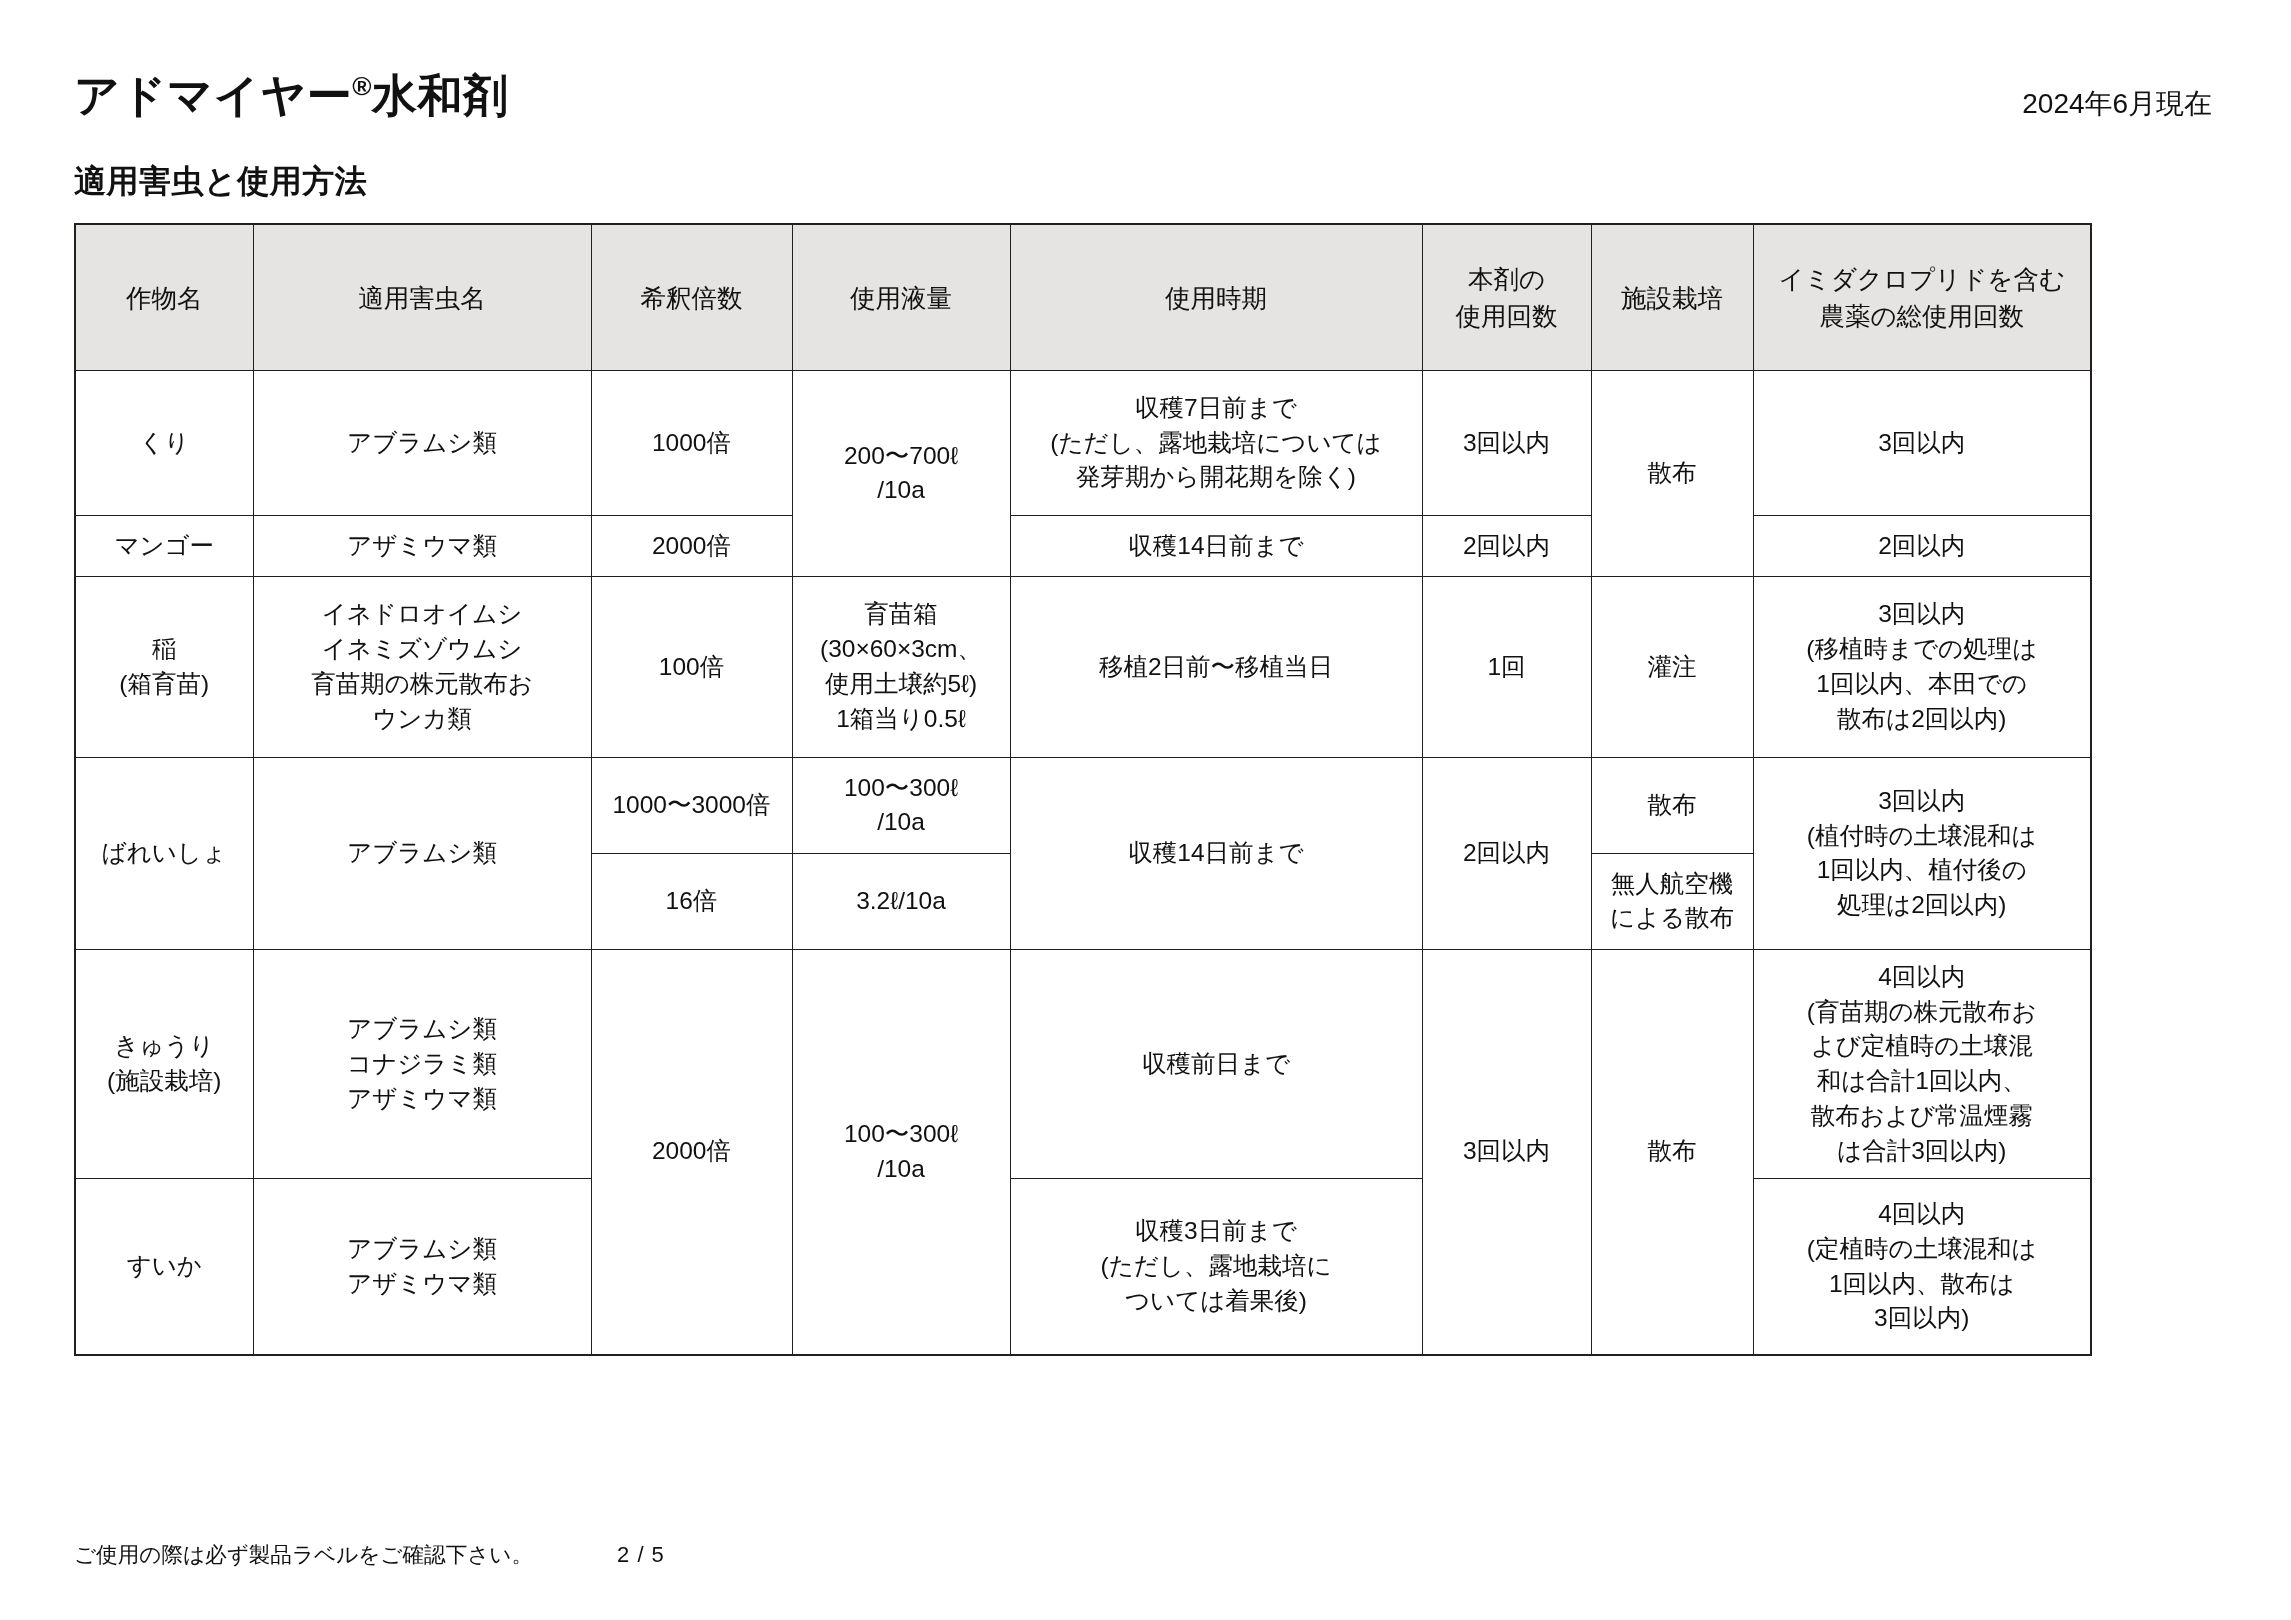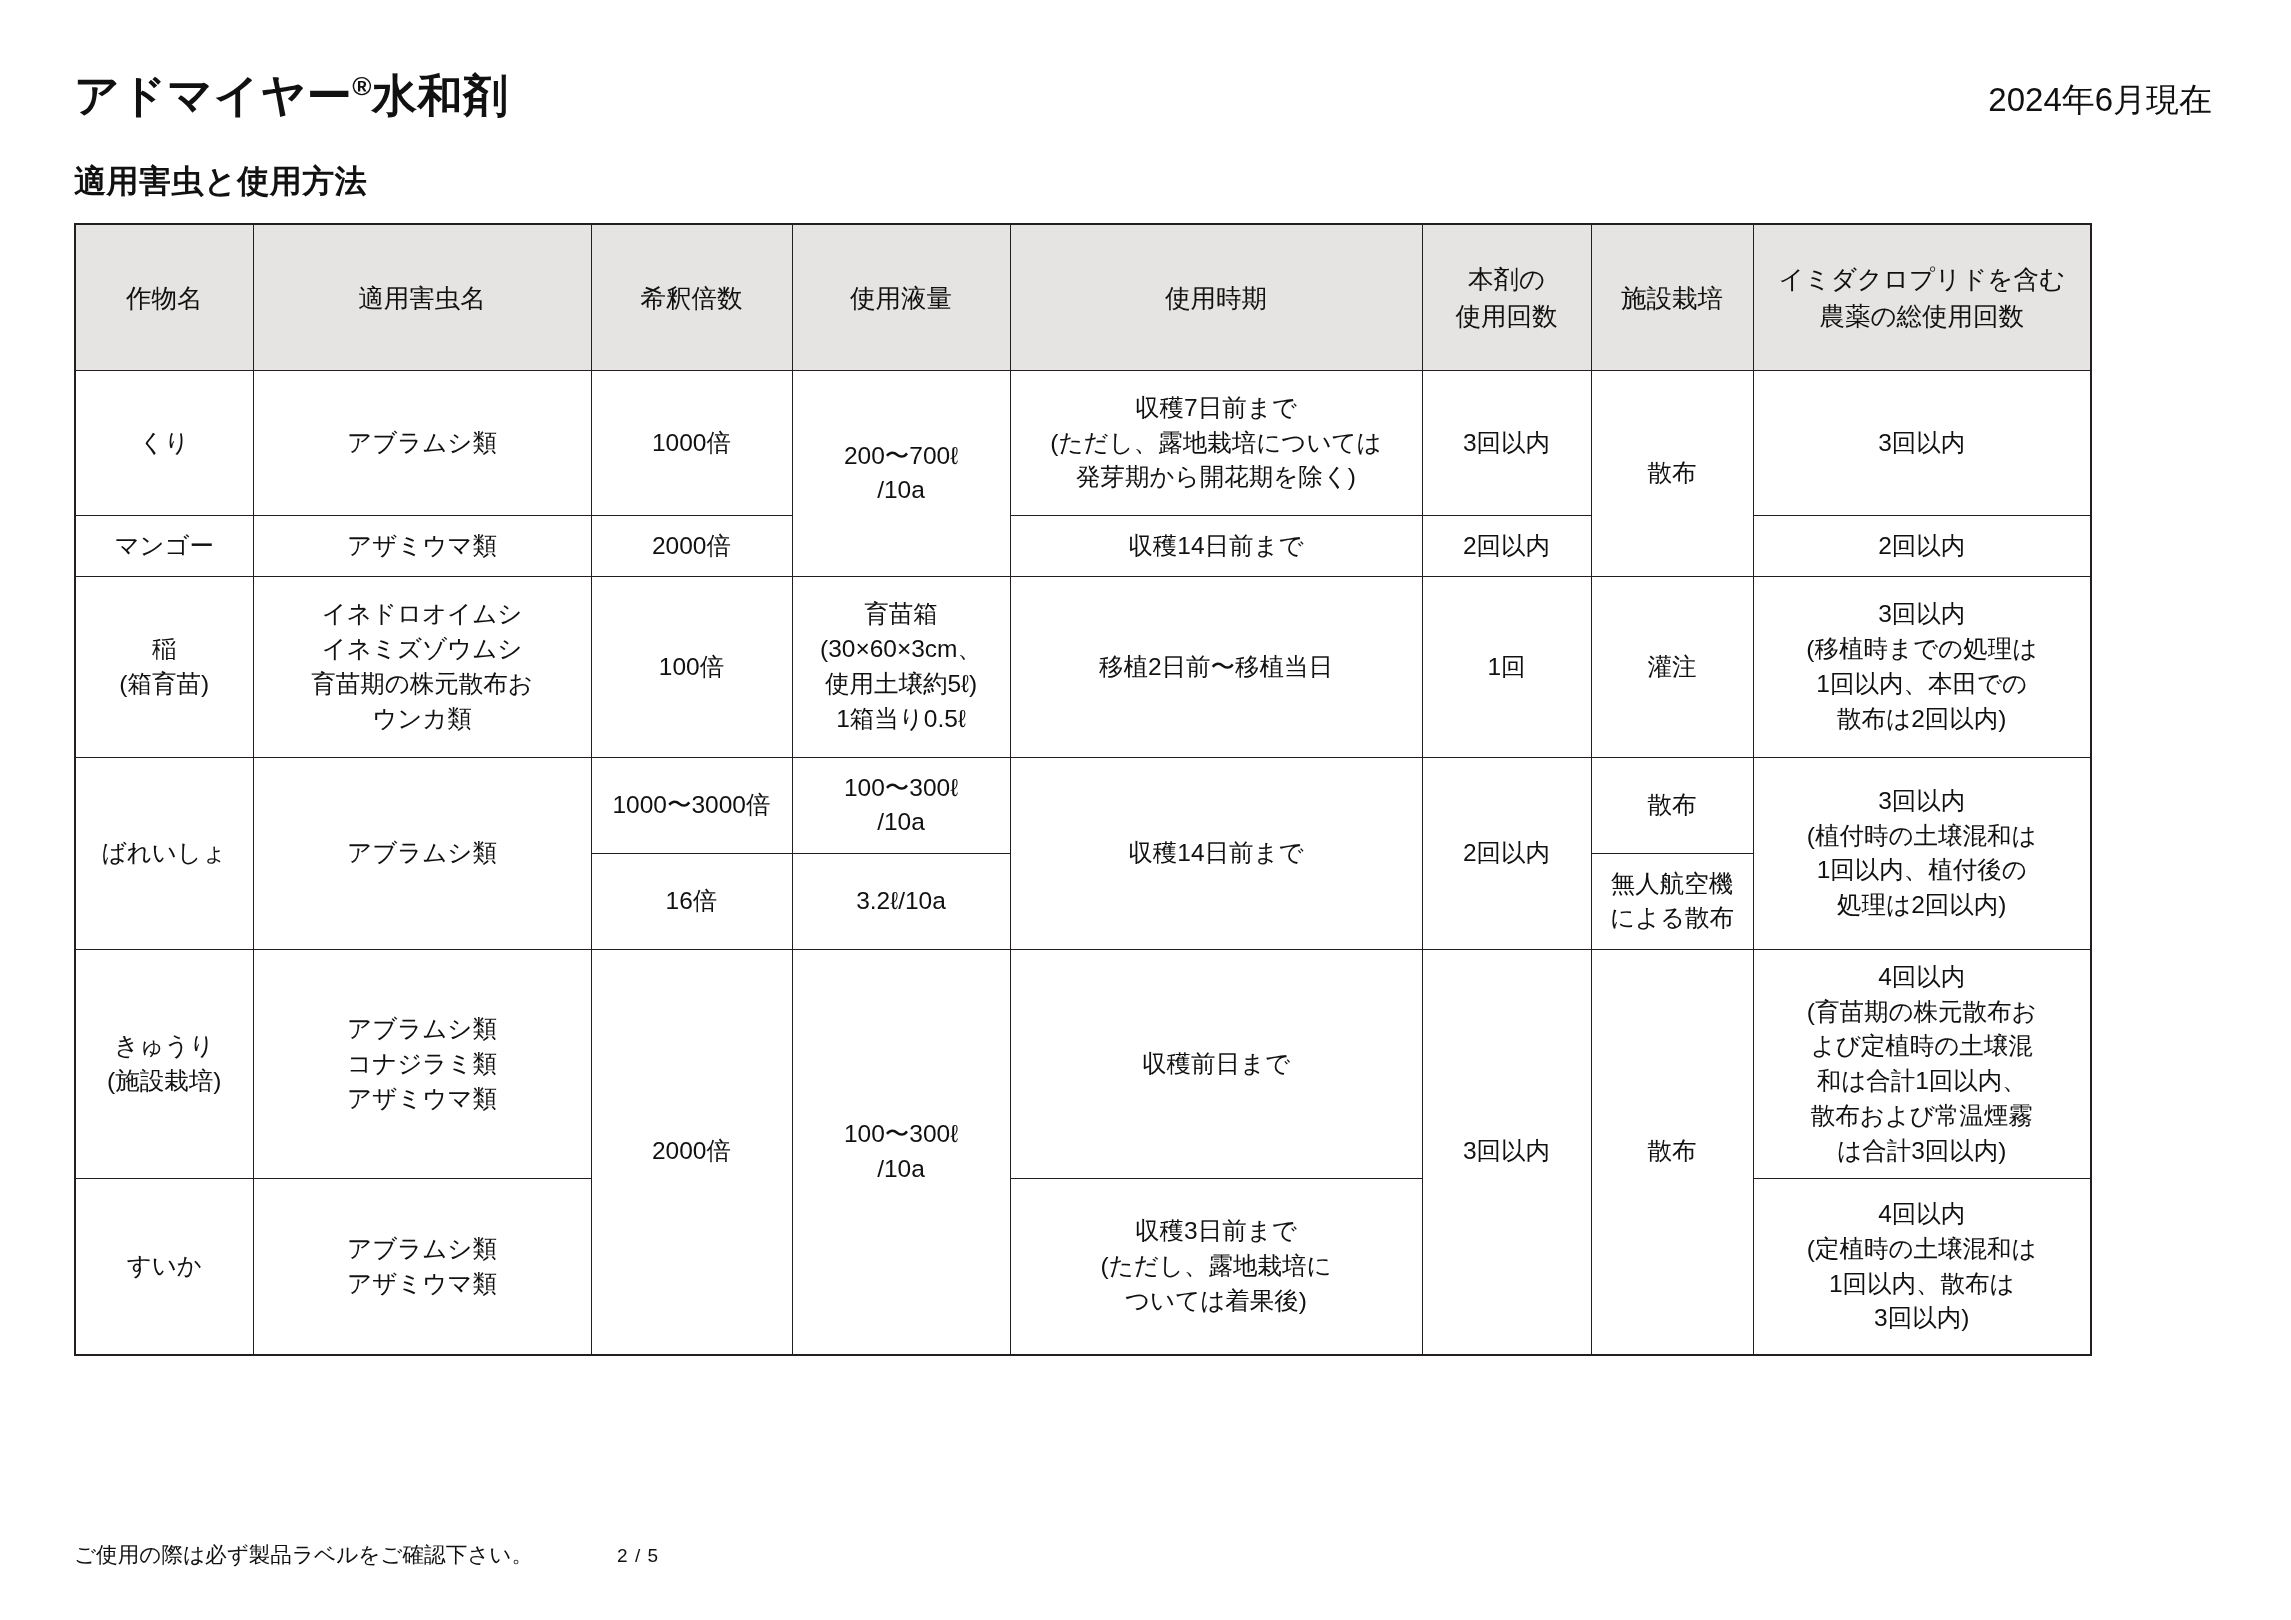--- a/index.html
+++ b/index.html
@@ -33,21 +33,21 @@
     font-weight: bold;
     letter-spacing: 0.5px;
     line-height: 1.2;
   }
   .doc-title sup {
     font-size: 0.58em;
     vertical-align: super;
     font-weight: bold;
   }
   .doc-date {
-    font-size: 33px;
+    font-size: 28px;
     font-weight: normal;
     padding-right: 5.9px;
     margin-left: 32px;
   }
   .section-title {
     font-size: 32px;
     font-weight: bold;
     margin-top: 37px;
     margin-bottom: 19.6px;
     letter-spacing: 0.5px;
@@ -79,21 +79,21 @@
     right: 74px;
     bottom: 51px;
     display: flex;
     align-items: baseline;
     justify-content: space-between;
     font-size: 21.6px;
   }
   .footer-left span { margin-right: 51px; }
   .footer-right { display: flex; align-items: baseline; justify-content: space-between; }
   .footer-note { margin-right: 84px; }
-  .page-num { font-size: 19px; letter-spacing: 1px; margin-top: 48px; }
+  .page-num { font-size: 22px; letter-spacing: 1px; margin-top: 48px; }
   .cell-lines { display: block; }
 </style>
 </head>
 <body>
 
 <div class="page">
 
   <div class="header-row">
     <div class="doc-title"><span>アドマイヤー</span><sup>®</sup><span>水和剤</span></div>
     <div class="doc-date">2024年6月現在</div>

